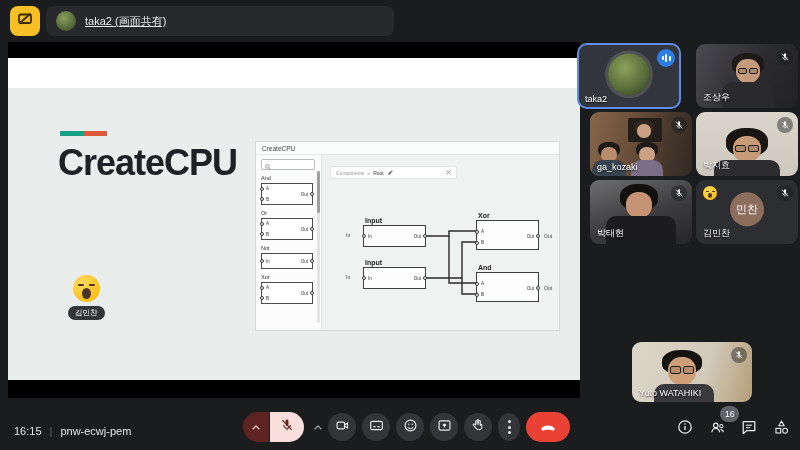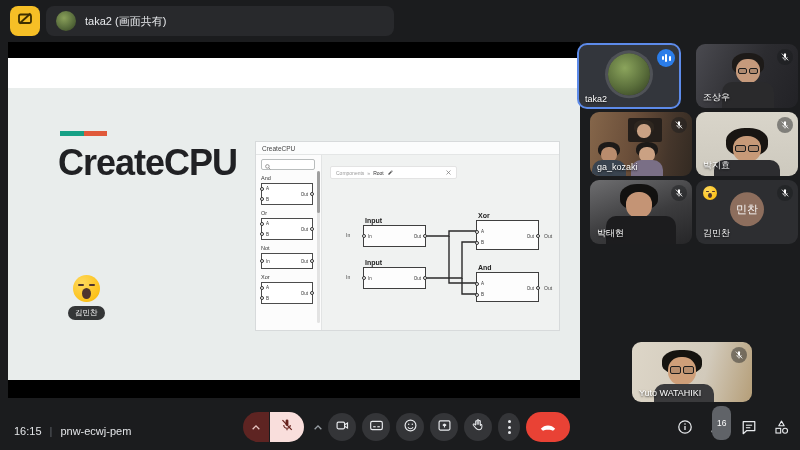--- a/index.html
+++ b/index.html
@@ -10,21 +10,21 @@
   }
   .abs { position:absolute; }
 
   
   .present-btn { left:10px; top:6px; width:30px; height:30px; border-radius:8px;
     background:#f6bf26; display:flex; align-items:center; justify-content:center; }
   .share-pill { left:46px; top:6px; width:348px; height:30px; border-radius:8px;
     background:#28292c; display:flex; align-items:center; gap:9px; padding:0 10px; }
   .share-pill .av { width:20px; height:20px; border-radius:50%;
     background:radial-gradient(circle at 40% 35%, #8aa05a, #55693a 60%, #33401f); }
-  .share-pill .txt { font-size:11px; color:#e8eaed; }
+  .share-pill .txt { font-size:11px; color:#e8eaed;text-decoration:underline; }
 
   
   .share { left:8px; top:42px; width:572px; height:356px; background:#000; }
   .share-white { left:0; top:16px; width:572px; height:30px; background:#fff; }
   .share-slide { left:0; top:46px; width:572px; height:292px; background:#e9edec; }
 
   .accent { left:52px; top:89px; width:47px; height:5px; display:flex; }
   .accent .t { width:24px; height:5px; }
   .accent .o { width:23px; height:5px; }
 
@@ -126,22 +126,22 @@
     display:flex; align-items:center; justify-content:center; }
   .cbtn.narrow { width:22px; }
   .endcall { width:44px; height:30px; border-radius:15px; background:#e94235;
     display:flex; align-items:center; justify-content:center; }
   .dots { display:flex; flex-direction:column; gap:2.5px; }
   .dots i { width:3px; height:3px; border-radius:50%; background:#e8eaed; display:block; }
 
   .right-icons { right:10px; bottom:14px; display:flex; gap:14px; align-items:center; }
   .ric { position:relative; width:18px; height:18px; display:flex; align-items:center;
     justify-content:center; }
-  .count-badge { position:absolute; top:-12px; left:4px; background:#606368;
-    color:#fff; font-size:8.5px; padding:12px 5px; border-radius:8px; }
+  .count-badge { position:absolute; top:-12px; left:12px; background:#606368;
+    color:#fff; font-size:8.5px; padding:3px 5px; border-radius:8px; }
 </style>
 </head>
 <body>
 
 <div id="app">
 
   <div class="abs present-btn">
     <span>
       <svg width="16" height="16" viewBox="0 0 16 16">
           <rect x="2" y="3.5" width="12" height="8.5" rx="1.5" fill="none" stroke="#3d2e00" stroke-width="1.8"></rect>

